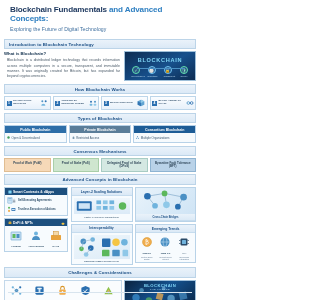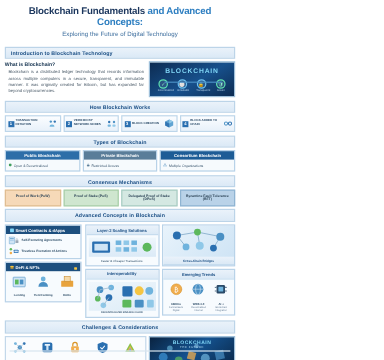--- a/index.html
+++ b/index.html
@@ -5,21 +5,21 @@
   * { box-sizing: border-box; margin: 0; padding: 0; }
   html, body {
     width: 200px; height: 300px;
     background: #ffffff;
     font-family: "Liberation Sans", sans-serif;
     overflow: hidden;
   }
   .page { width: 200px; height: 300px; position: relative; background: #fff; padding: 0 4px; }
 
   
-  .hdr { text-align: center; padding: 5px 6px 4px; }
+  .hdr { padding: 5px 6px 4px; }
   .hdr h1 {
     font-size: 8.1px; font-weight: bold; line-height: 1.15;
     letter-spacing: -0.15px;
   }
   .hdr h1 .a { color: #1b365d; }
   .hdr h1 .b { color: #2e7fc1; }
   .hdr h2 {
     font-size: 5.1px; font-weight: normal; color: #3d6e9e;
     margin-top: 2.5px; letter-spacing: 0.05px;
   }

